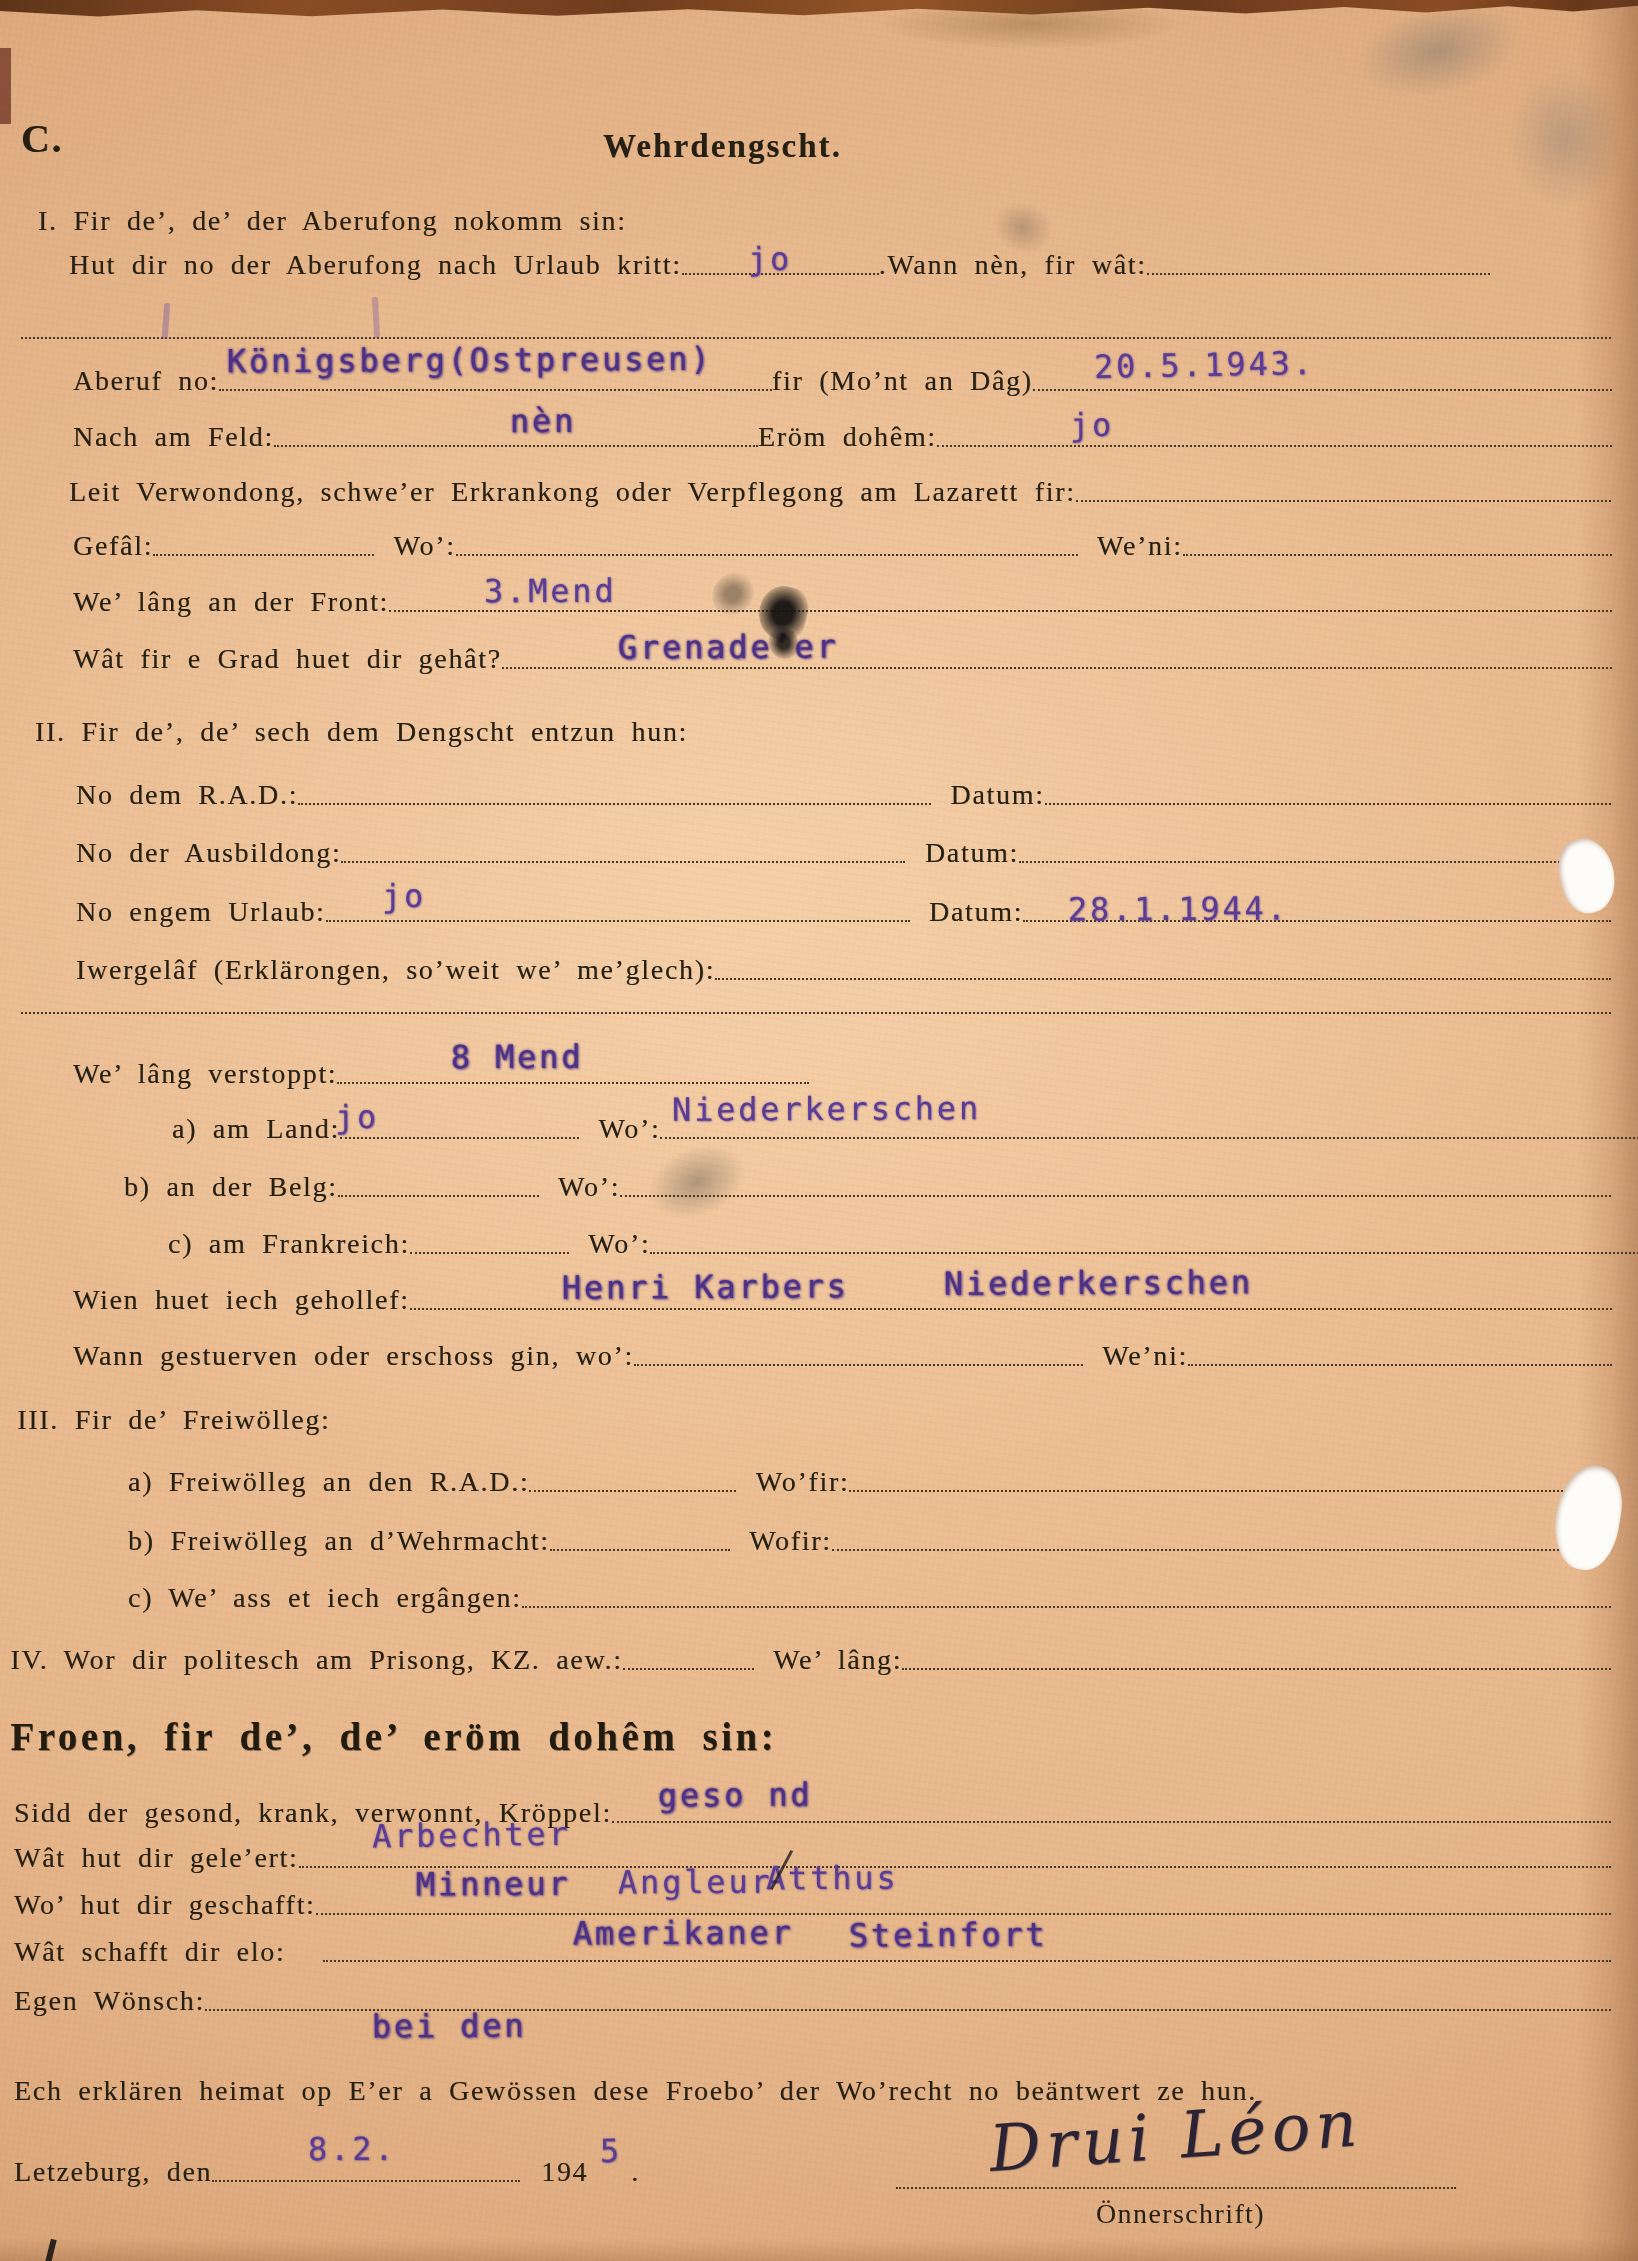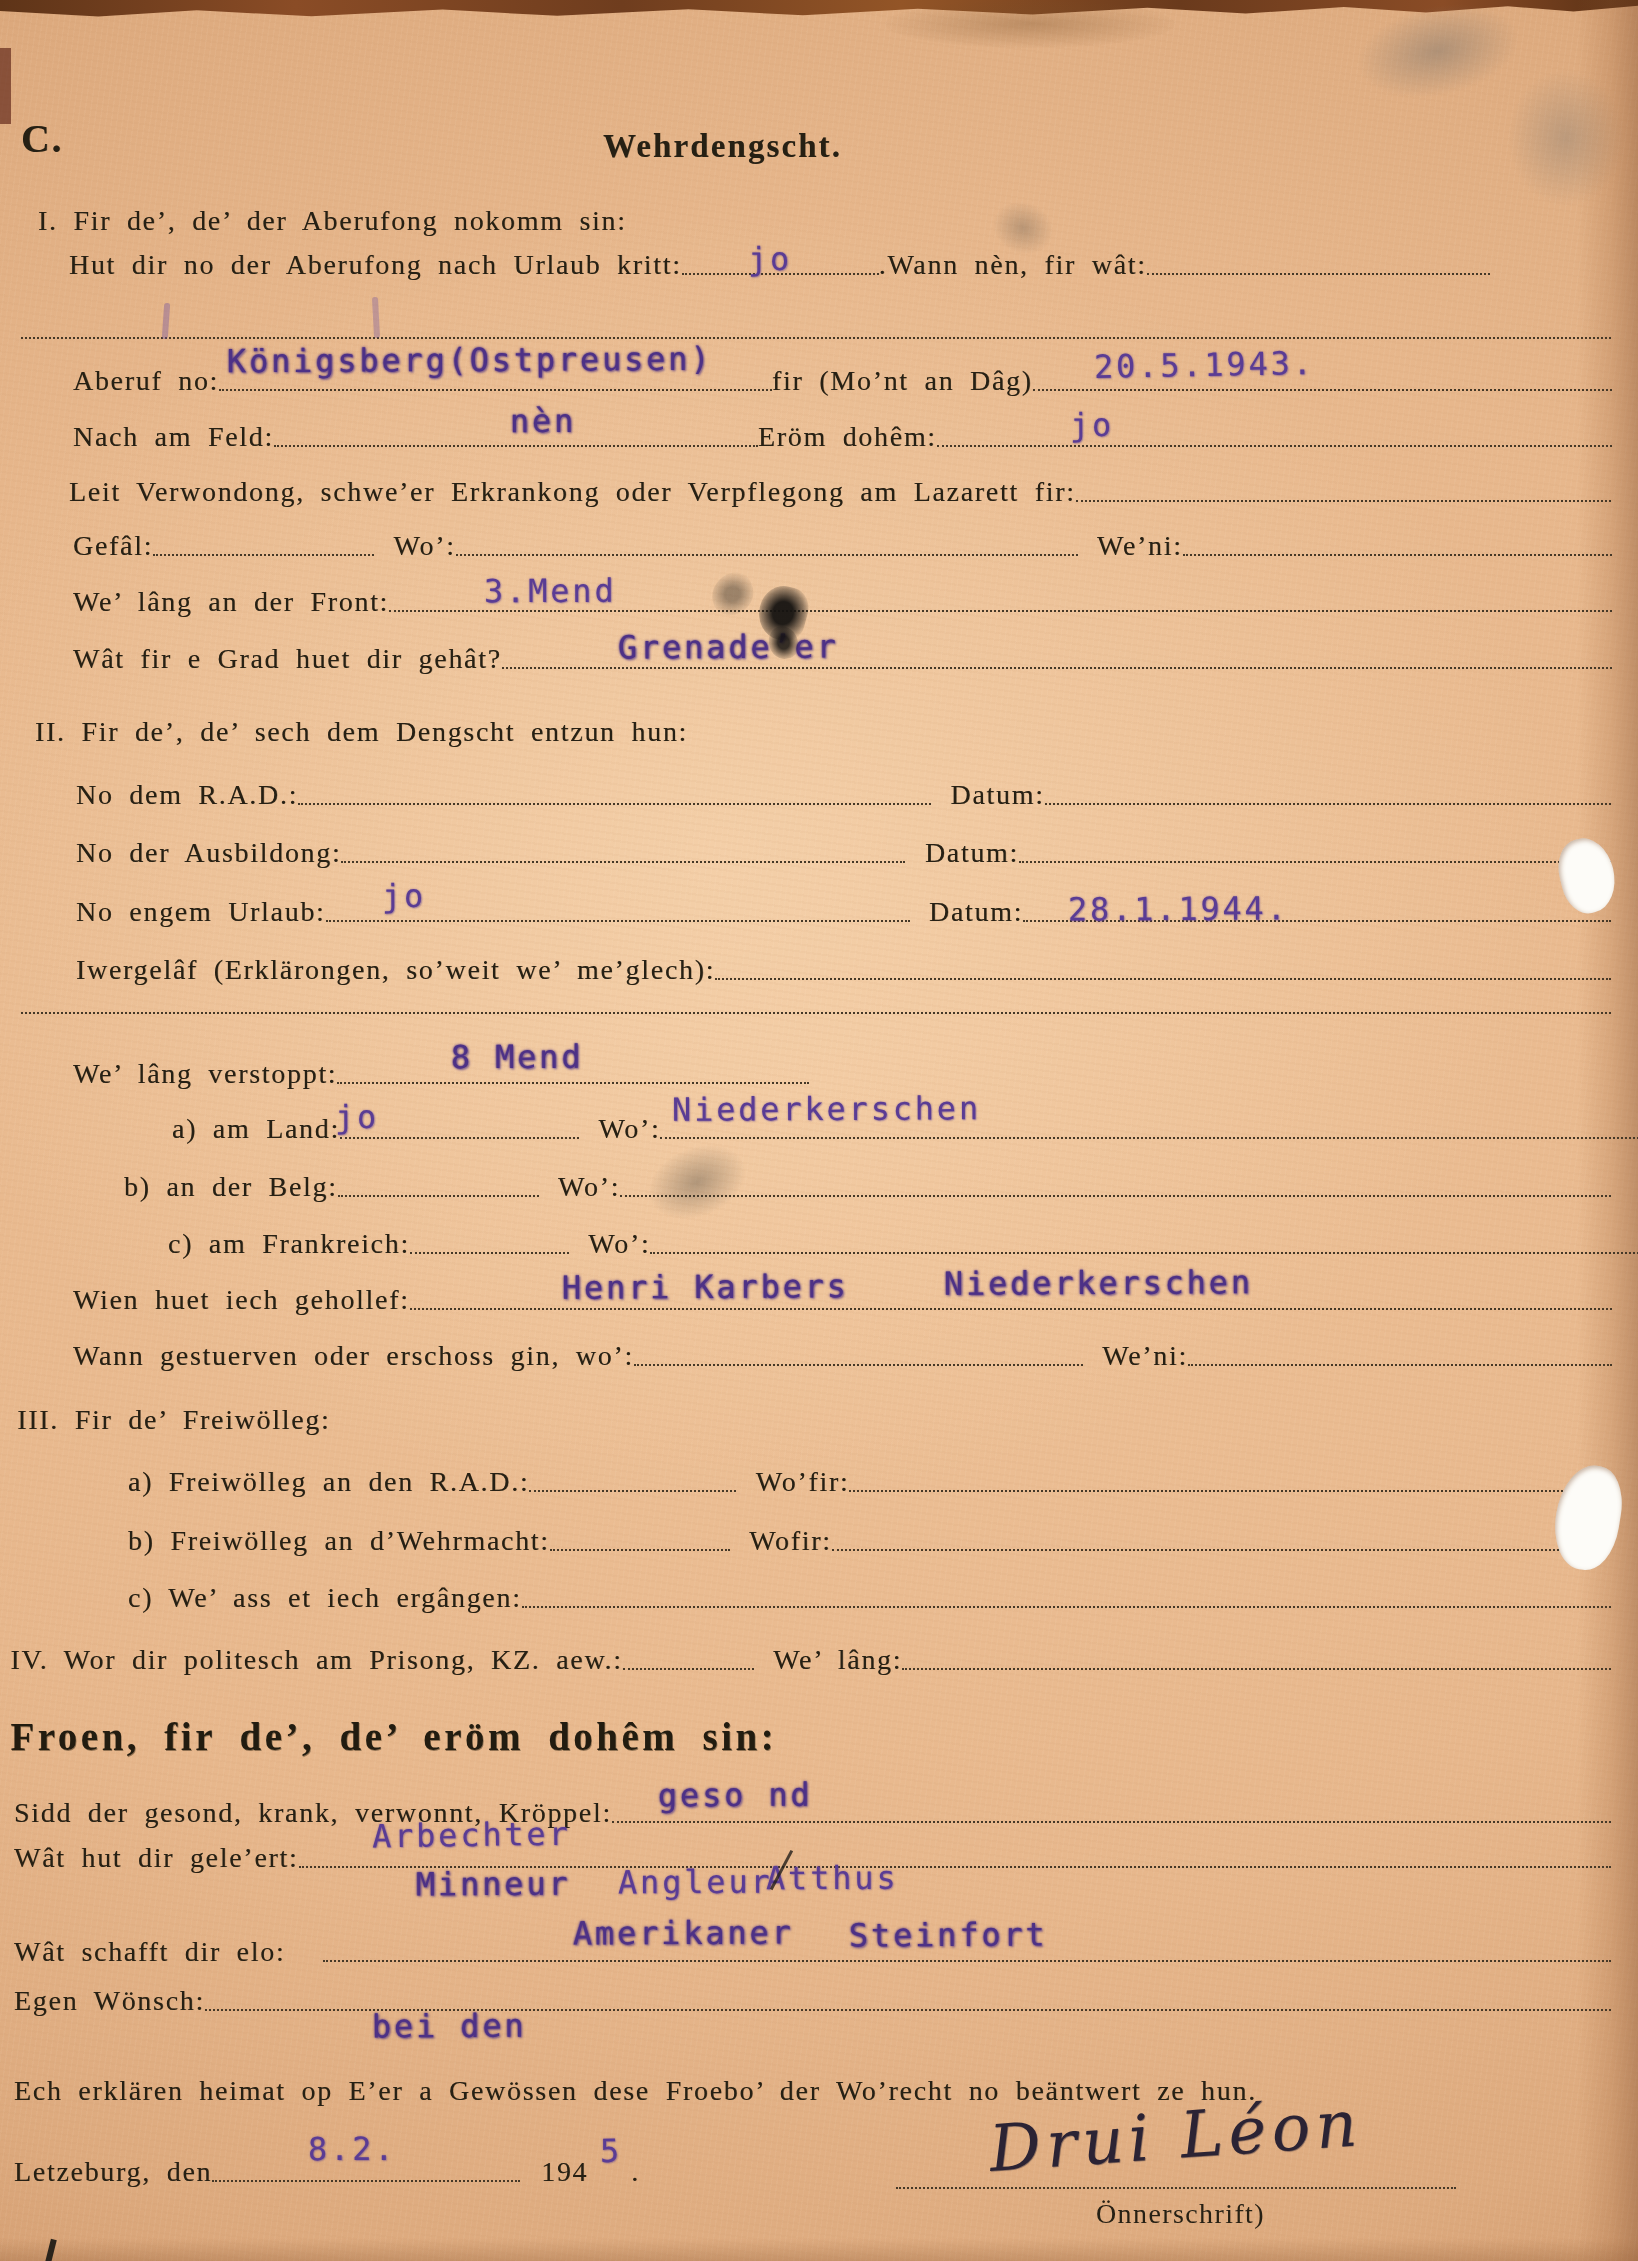--- a/index.html
+++ b/index.html
@@ -232,20 +232,24 @@
   <div class="row" style="left:14px;top:1790px;width:1597px;">
     <span class="lbl">Sidd der gesond, krank, verwonnt, Kröppel:</span>
     <span class="dots grow"></span>
   </div>
 
   <div class="row" style="left:14px;top:1835px;width:1597px;">
     <span class="lbl">Wât hut dir gele’ert:</span>
     <span class="dots grow"></span>
   </div>
 
+  <div class="row" style="left:14px;top:1882px;width:1597px;">
+    <span class="lbl">Wo’ hut dir geschafft:</span>
+    <span class="dots grow"></span>
+  </div>
 
   <div class="row" style="left:14px;top:1929px;width:1597px;gap:38px;">
     <span class="lbl">Wât schafft dir elo:</span>
     <span class="dots grow"></span>
   </div>
 
   <div class="row" style="left:14px;top:1978px;width:1597px;">
     <span class="lbl">Egen Wönsch:</span>
     <span class="dots grow"></span>
   </div>

